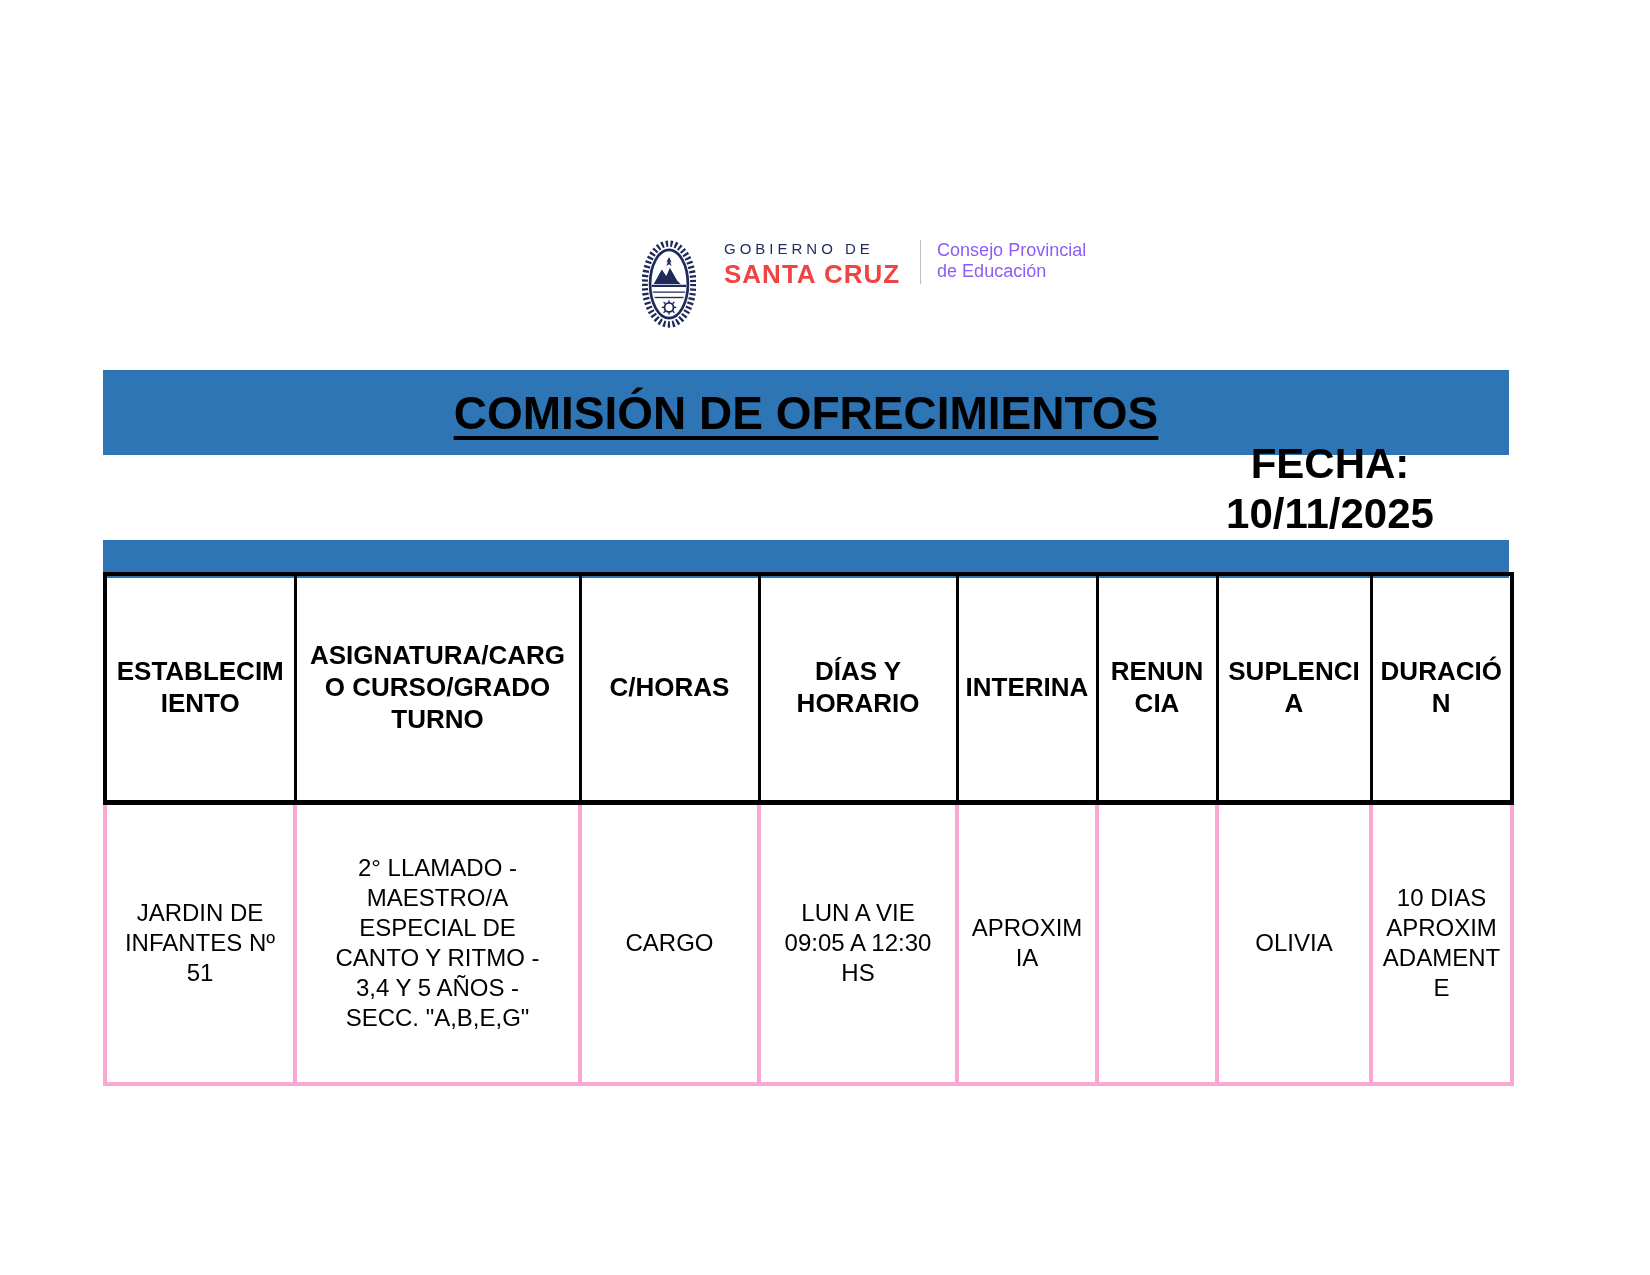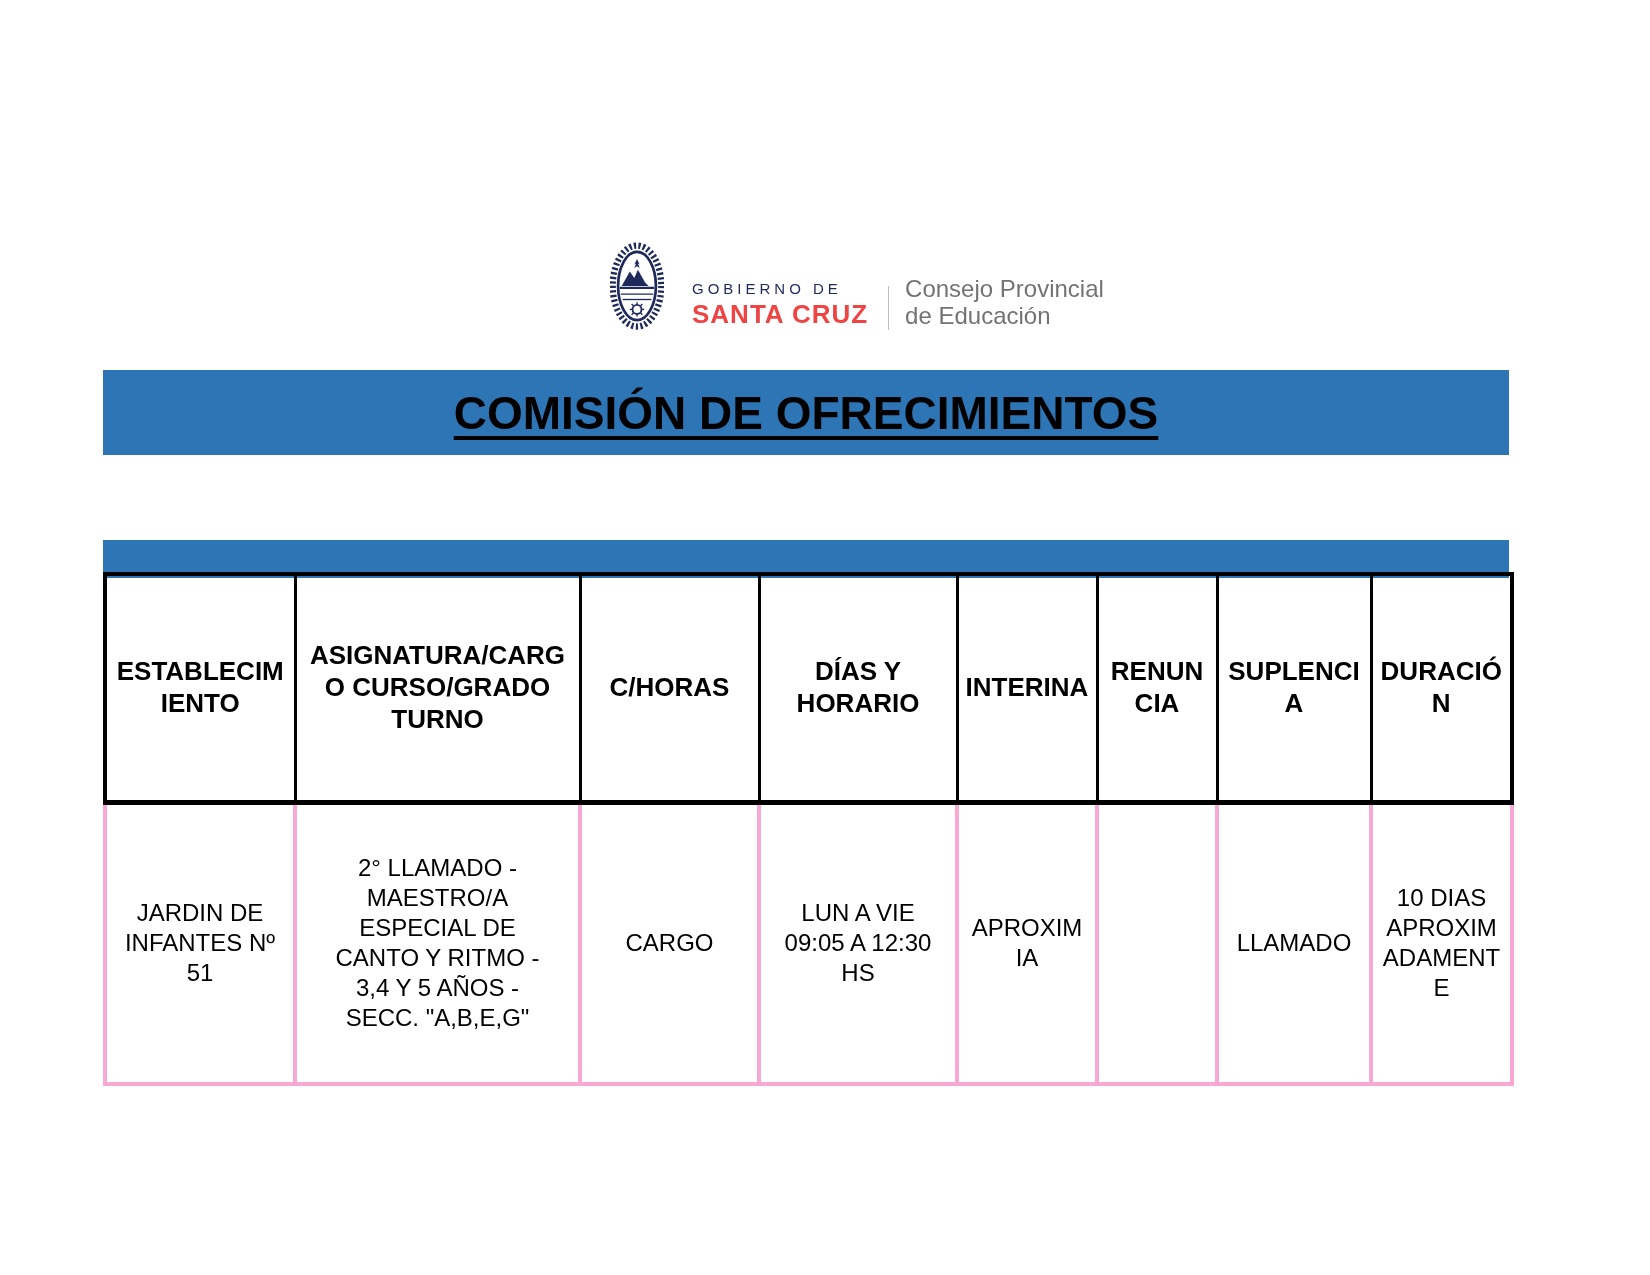--- a/index.html
+++ b/index.html
@@ -3,37 +3,37 @@
 <meta charset="utf-8">
 <style>
   * { margin: 0; padding: 0; box-sizing: border-box; }
   html, body { width: 1650px; height: 1275px; background: #ffffff; }
   body { font-family: "Liberation Sans", sans-serif; color: #000; position: relative; overflow: hidden; }
 
   .page { position: absolute; inset: 0; background: #fff; }
 
   
   .logo-block {
-    position: absolute; left: 610px; top: 240px; height: 90px;
-    display: flex; align-items: flex-end;
+    position: absolute; left: 642px; top: 240px; height: 90px;
+    display: flex; align-items: flex-start;
   }
   .coat { width: 54px; height: 88px; flex: 0 0 auto; }
   .gov-text { margin-left: 28px; }
   .gov-line1 {
     font-size: 15px; letter-spacing: 4px; font-weight: 500;
     color: #1f2a5b;
   }
   .gov-line2 {
     font-size: 26px; font-weight: 800; letter-spacing: 1px;
     color: #ef4444; margin-top: 2px;
   }
   .logo-divider {
     width: 1px; height: 44px; background: #b9bfca; margin: 0 16px 0 20px;
   }
-  .org-text { color: #737373; font-size: 24px; line-height: 1.15; }
+  .org-text { color: #8b5cf6; font-size: 18px; line-height: 1.15; }
 
   
   .banner {
     position: absolute; left: 103px; top: 353px; width: 1406px; height: 85px;
     display: flex; align-items: center; justify-content: center;
   }
   .banner-title {
     font-size: 46px; font-weight: bold;
     text-decoration: underline; text-decoration-thickness: 4px; text-underline-offset: 7px;
   }
@@ -108,20 +108,24 @@
       <div>Consejo Provincial</div>
       <div>de Educación</div>
     </div>
   </div>
 
   <div class="banner" style="background: rgb(46, 117, 182); margin-top: 17px;">
     <span class="banner-title">COMISIÓN DE OFRECIMIENTOS</span>
   </div>
 
   <div class="subheader">
+    <div class="fecha">
+      <span>FECHA:</span>
+      <span>10/11/2025</span>
+    </div>
   </div>
 
   <div class="thinbar" style="background: rgb(46, 117, 182);"></div>
 
   <table class="offers-table">
     <colgroup>
       <col style="width:190px">
         <col style="width:285px">
         <col style="width:179px">
         <col style="width:198px">
@@ -160,21 +164,21 @@
 CANTO Y RITMO -
 3,4 Y 5 AÑOS -
 SECC. "A,B,E,G"</td>
           <td>CARGO</td>
           <td>LUN A VIE
 09:05 A 12:30
 HS</td>
           <td>APROXIM
 IA</td>
           <td></td>
-          <td>LLAMADO</td>
+          <td>OLIVIA</td>
           <td>10 DIAS
 APROXIM
 ADAMENT
 E</td>
         </tr>
       </tbody>
   </table>
 
 </div>
 

